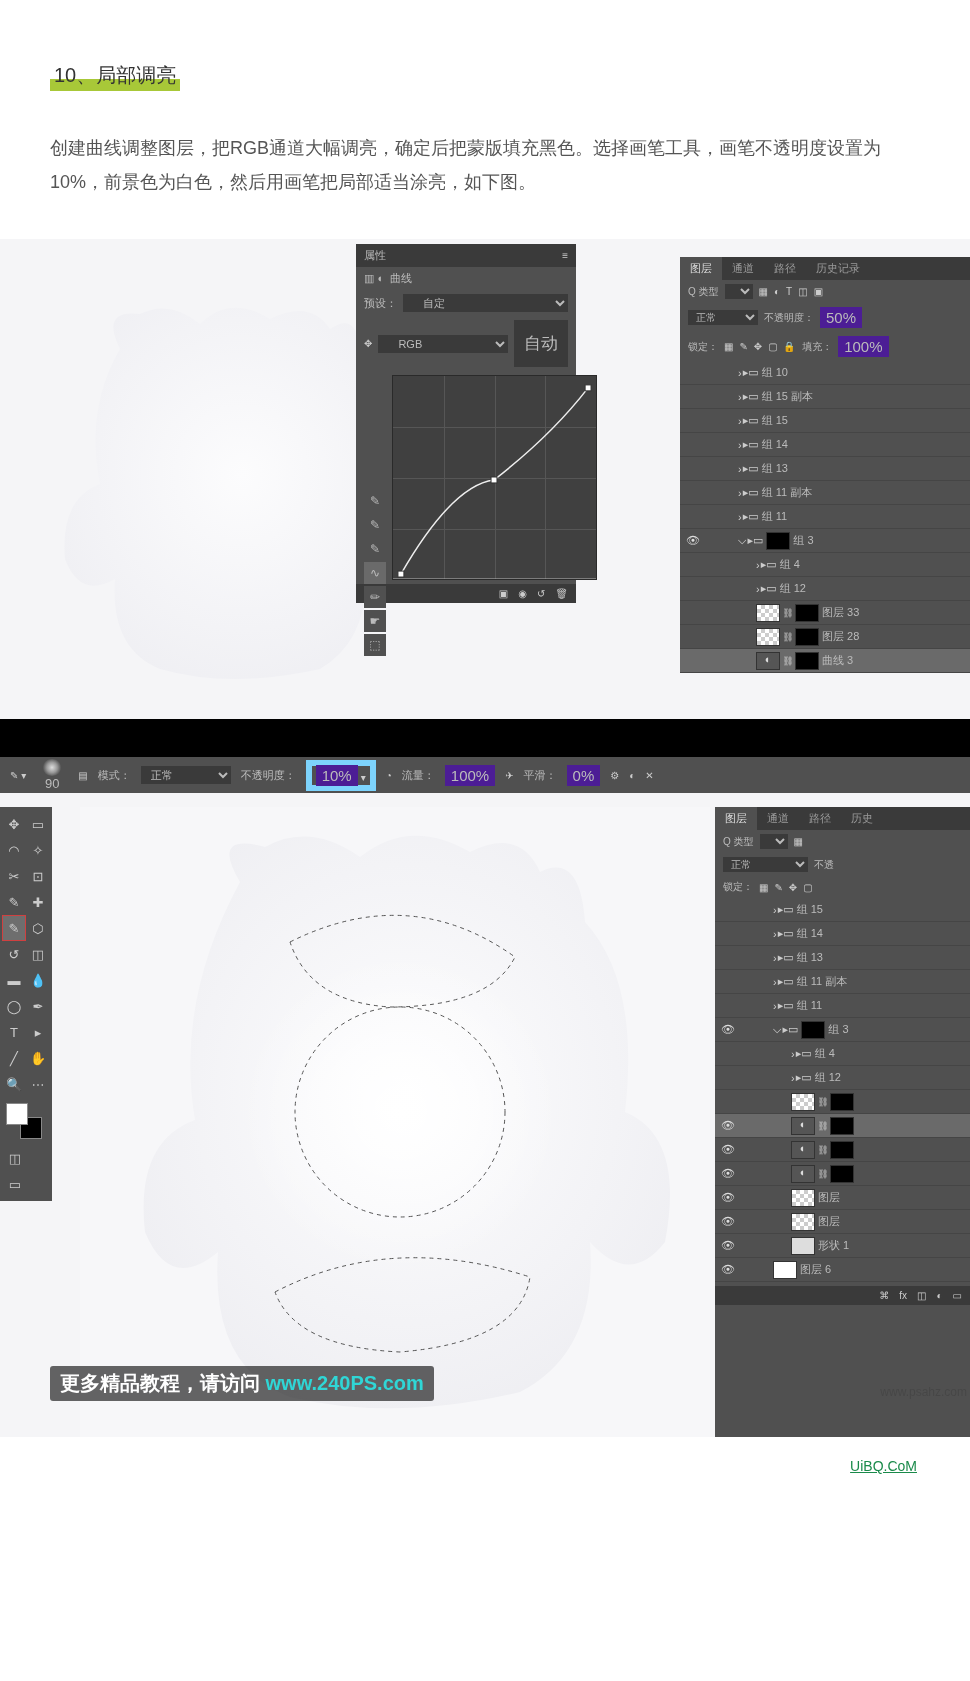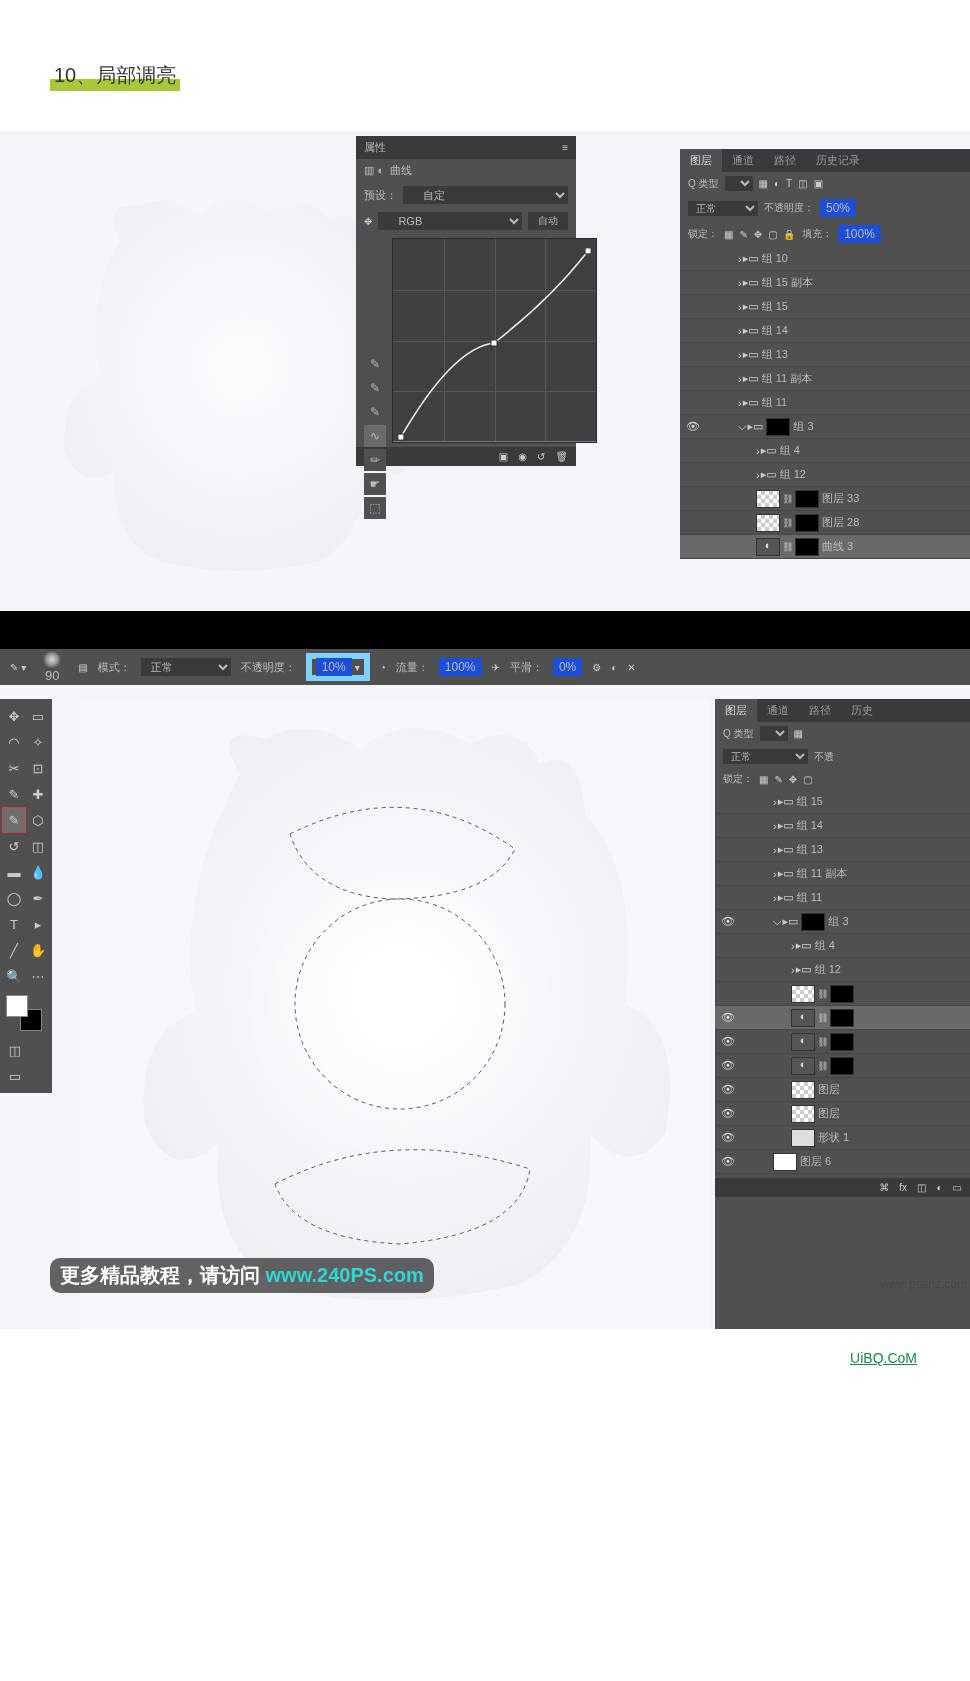--- a/index.html
+++ b/index.html
@@ -7,21 +7,21 @@
 .page{padding:60px 50px 0 50px;}
 .heading{font-size:20px;color:#333;display:inline-block;padding:2px 4px;background:linear-gradient(to top,#a8c838 0,#a8c838 40%,transparent 40%);margin-bottom:40px;}
 .body-text{font-size:18px;color:#555;line-height:1.9;margin-bottom:40px;}
 .fig1{position:relative;background:#f5f5f7;height:480px;margin:0 -50px;}
 .bear{position:absolute;left:20px;top:30px;width:420px;height:420px;}
 .bear svg{width:100%;height:100%;}
 .props{position:absolute;left:356px;top:5px;width:220px;background:#505050;font-size:11px;color:#bbb;}
 .props-hdr{background:#3a3a3a;padding:4px 8px;display:flex;justify-content:space-between;align-items:center;}
 .props-row{display:flex;align-items:center;padding:4px 8px;gap:6px;}
 .props-sel{flex:1;background:#3a3a3a;color:#bbb;border:none;padding:2px 16px;font-size:11px;}
-.props-btn{background:#3a3a3a;color:#bbb;border:none;padding:2px 10px;font-size:10px;}
+.props-btn{background:#3a3a3a;color:#bbb;border:none;padding:12px 10px;font-size:17px;}
 .curve-box{position:relative;margin:4px 8px 4px 36px;width:205px;height:205px;background:#404040;border:1px solid #2a2a2a;}
 .curve-grid{position:absolute;inset:0;}
 .curve-grid div{position:absolute;background:#565656;}
 .gv1{left:25%;top:0;width:1px;height:100%;}
 .gv2{left:50%;top:0;width:1px;height:100%;}
 .gv3{left:75%;top:0;width:1px;height:100%;}
 .gh1{top:25%;left:0;height:1px;width:100%;}
 .gh2{top:50%;left:0;height:1px;width:100%;}
 .gh3{top:75%;left:0;height:1px;width:100%;}
 .curve-path{position:absolute;inset:0;}
@@ -46,47 +46,48 @@
 .lyr-ic{width:14px;height:14px;margin-right:4px;display:inline-flex;align-items:center;justify-content:center;}
 .folder-ic{font-size:11px;color:#ccc;}
 .chev{color:#ccc;margin-right:2px;}
 .thumb{width:24px;height:18px;background:#888;margin-right:3px;border:1px solid #333;}
 .thumb.checker{background:repeating-conic-gradient(#ccc 0 25%,#fff 0 50%) 0 0/8px 8px;}
 .thumb.mask{background:#000;}
 .divider{height:38px;background:#000;margin:0 -50px;}
 .fig2{position:relative;height:680px;margin:0 -50px;background:#f5f5f7;}
 .optbar{position:absolute;top:0;left:0;right:0;height:36px;background:#505050;display:flex;align-items:center;gap:10px;padding:0 10px;font-size:11px;color:#bbb;}
 .opt-sel{background:#3a3a3a;color:#bbb;border:none;padding:2px 6px;font-size:11px;}
-.opt-box{background:#1d4ed8;color:#bbb;padding:2px 6px;font-size:12px;}
+.opt-box{background:#4c1d95;color:#bbb;padding:2px 6px;font-size:15px;}
 .hl-red{border:6px solid #7dd3fc;padding:1px 4px;}
 .brush-preview{width:32px;height:32px;display:flex;flex-direction:column;align-items:center;justify-content:center;}
 .brush-dot{width:20px;height:20px;background:radial-gradient(circle,#ddd 0%,#999 40%,transparent 70%);border-radius:50%;}
 .toolbox{position:absolute;left:0;top:50px;width:52px;background:#505050;padding:4px 2px;}
 .tool-row{display:flex;}
 .tool-btn{width:24px;height:24px;margin:1px;display:flex;align-items:center;justify-content:center;color:#ccc;font-size:13px;}
 .tool-btn.active{background:#6e6e6e;}
 .tool-btn.hl{outline:1px solid #d04040;}
 .swatches{margin:6px 4px;width:36px;height:36px;position:relative;}
 .sw-fg{position:absolute;width:22px;height:22px;background:#fff;border:1px solid #888;left:0;top:0;}
 .sw-bg{position:absolute;width:22px;height:22px;background:#000;border:1px solid #888;right:0;bottom:0;}
 .canvas2{position:absolute;left:80px;top:50px;right:260px;bottom:0;background:#f7f7f9;}
 .canvas2 svg{width:100%;height:100%;}
 .layers2{position:absolute;right:0;top:50px;width:255px;bottom:0;background:#505050;font-size:11px;color:#bbb;}
-.watermark-bar{position:absolute;left:50px;bottom:36px;background:rgba(0,0,0,0.6);color:#fff;font-size:20px;font-weight:bold;padding:4px 10px;border-radius:10px;}
+.watermark-bar{position:absolute;left:50px;bottom:36px;background:rgba(0,0,0,0.6);color:#fff;font-size:20px;font-weight:bold;padding:4px 10px;border-radius:3px;}
 .watermark-bar .wm-link{color:#2fd6d6;}
 .wm-right{position:absolute;right:3px;bottom:3px;font-size:14px;color:#1a8a4a;text-decoration:underline;}
 .wm-faint{position:absolute;right:3px;bottom:38px;font-size:12px;color:rgba(0,0,0,0.12);}
 .link-ic{width:10px;height:10px;color:#ddd;display:inline-flex;align-items:center;justify-content:center;font-size:9px;margin-right:2px;}
 .ficon{color:#ccc;font-size:10px;}
 </style>
 </head>
 <body>
 
 <div class="page">
   <div class="heading">10、局部调亮</div>
+  <div class="body-text">创建曲线调整图层，把RGB通道大幅调亮，确定后把蒙版填充黑色。选择画笔工具，画笔不透明度设置为10%，前景色为白色，然后用画笔把局部适当涂亮，如下图。</div>
 
   
   <div class="fig1">
     <div class="bear">
       <svg viewBox="0 0 420 420">
         <defs>
           <radialGradient id="fur1" cx="50%" cy="45%" r="60%">
             <stop offset="0%" stop-color="#fcfcfd"></stop>
             <stop offset="100%" stop-color="#efeff3"></stop>
           </radialGradient>

